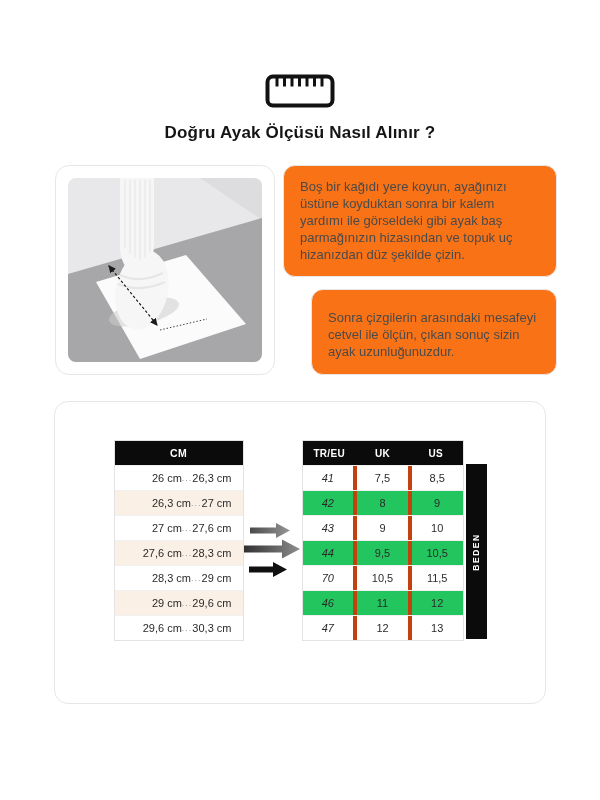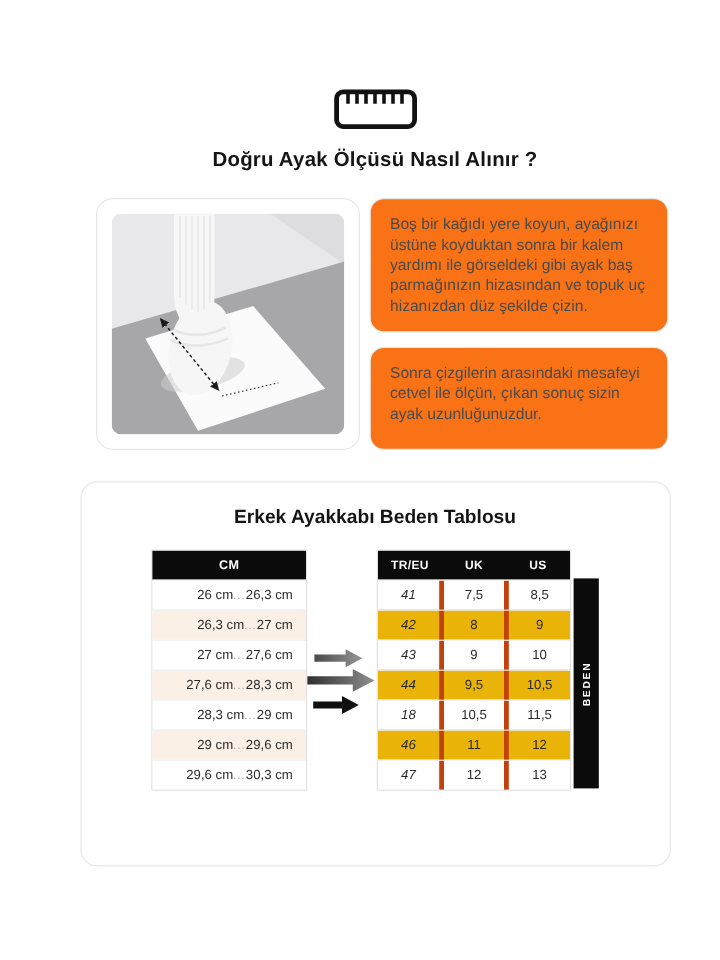--- a/index.html
+++ b/index.html
@@ -2,41 +2,41 @@
 <html><head>
 <meta charset="utf-8">
 <style>
   * { box-sizing: border-box; }
   html,body { margin:0; padding:0; }
   body {
     width:600px; height:800px; background:#ffffff;
     font-family:"Liberation Sans", sans-serif; color:#111;
     overflow:hidden;
   }
-  .page { width:600px; height:596px; position:relative;padding-left:25px; }
+  .page { width:600px; height:596px; position:relative; }
 
   
   .top-header { padding-top:74px; text-align:center; }
   .ruler-wrap { display:flex; justify-content:center; }
   .page-title { font-size:17px; font-weight:700; color:#151515; margin:15px 0 0; letter-spacing:.2px; }
 
   
   .howto { display:flex; margin:22px 43px 0 55px; gap:8px; }
   .photo-card {
     width:220px; height:210px; flex:0 0 220px;
     border:1px solid #e7e7e7; border-radius:14px; padding:12px; background:#fff;
   }
   .photo { width:100%; height:100%; border-radius:8px; overflow:hidden; }
   .photo svg { display:block; width:100%; height:100%; }
   .info-col { flex:1; display:flex; flex-direction:column; gap:12px; }
   .info-card {
     border:1px solid #e7e7e7; border-radius:12px; background:#f97316;
     padding:13px 16px; font-size:13px; line-height:1.3; color:#4a4a4a;
   }
-  .info-card.grow { flex:1; display:flex; align-items:flex-start; }
+  .info-card.grow { flex:1; display:flex; align-items:flex-end;margin-left:28px; }
 
   
   .size-card {
     width:492px; margin:26px auto 0;
     border:1px solid #e7e7e7; border-radius:14px; background:#fff;
     padding:21px 0 62px;
   }
   .size-title { text-align:center; font-size:16px; font-weight:700; color:#151515; margin:0; }
   .tables { display:flex; justify-content:center; align-items:flex-start; margin-top:17px; }
 
@@ -55,21 +55,21 @@
 
   .arrows-wrap { width:58px; flex:0 0 58px; margin-top:78px; }
 
   .size-table { width:162px; border:1px solid #e3e3e3; background:#fff;text-align:right; }
   .s-header { height:24px; background:#0b0b0b; display:flex; }
   .s-header span {
     flex:1; color:#fff; font-size:10px; font-weight:700; letter-spacing:.3px;
     display:flex; align-items:center; justify-content:center;
   }
   .s-row { display:flex; height:25px; border-top:1px solid #f0f0f0; }
-  .s-row.alt { background:#eab308; }
+  .s-row.alt { background:#22c55e; }
   .s-cell {
     flex:1; display:flex; align-items:center; justify-content:center;
     font-size:11px; color:#2b2b2b; border-left:4px solid #c2410c;
   }
   .s-cell:first-child { border-left:none;font-style:italic; }
 
   .beden-bar {
     width:21px; height:175px; margin-top:24px; margin-left:2px;
     background:#0b0b0b; display:flex; align-items:center; justify-content:center;
   }
@@ -152,21 +152,20 @@
       <div class="info-card">
         <span>Boş bir kağıdı yere koyun, ayağınızı üstüne koyduktan sonra bir kalem yardımı ile görseldeki gibi ayak baş parmağınızın hizasından ve topuk uç hizanızdan düz şekilde çizin.</span>
       </div>
       <div class="info-card grow">
         <span>Sonra çizgilerin arasındaki mesafeyi cetvel ile ölçün, çıkan sonuç sizin ayak uzunluğunuzdur.</span>
       </div>
     </div>
   </div>
 
   <div class="size-card">
-    <h2 class="size-title">Erkek Ayakkabı Beden Tablosu</h2>
 
     <div class="tables">
 
       <div class="cm-table">
         <div class="t-header">CM</div>
 
         <div class="cm-row">
           <span>26 cm</span>
           <span class="dots">...</span>
           <span>26,3 cm</span>
@@ -242,21 +241,21 @@
           <span class="s-cell">43</span>
           <span class="s-cell">9</span>
           <span class="s-cell">10</span>
         </div>
         <div class="s-row alt">
           <span class="s-cell">44</span>
           <span class="s-cell">9,5</span>
           <span class="s-cell">10,5</span>
         </div>
         <div class="s-row">
-          <span class="s-cell">18</span>
+          <span class="s-cell">70</span>
           <span class="s-cell">10,5</span>
           <span class="s-cell">11,5</span>
         </div>
         <div class="s-row alt">
           <span class="s-cell">46</span>
           <span class="s-cell">11</span>
           <span class="s-cell">12</span>
         </div>
         <div class="s-row">
           <span class="s-cell">47</span>

